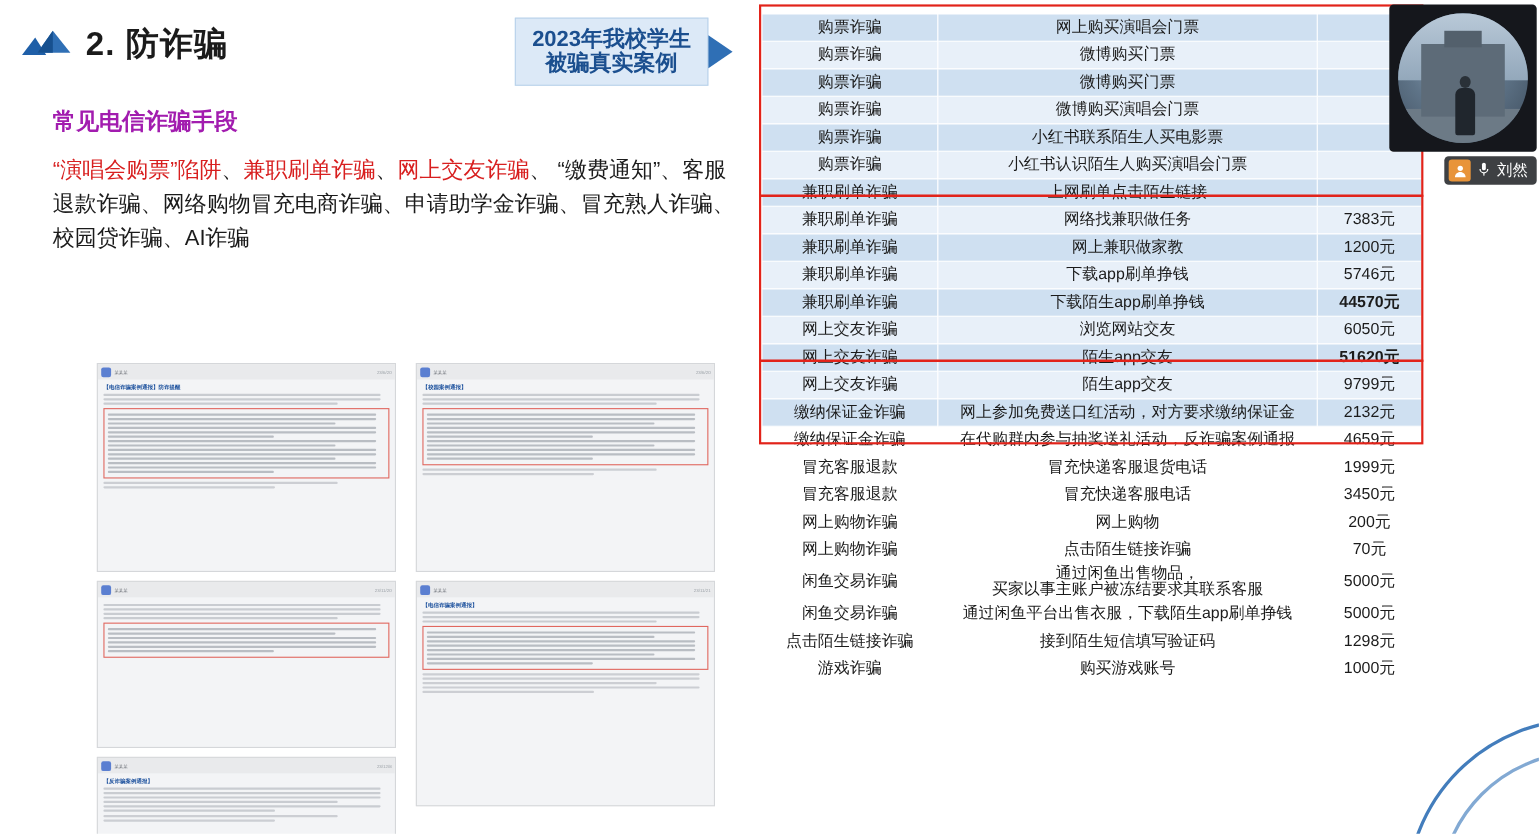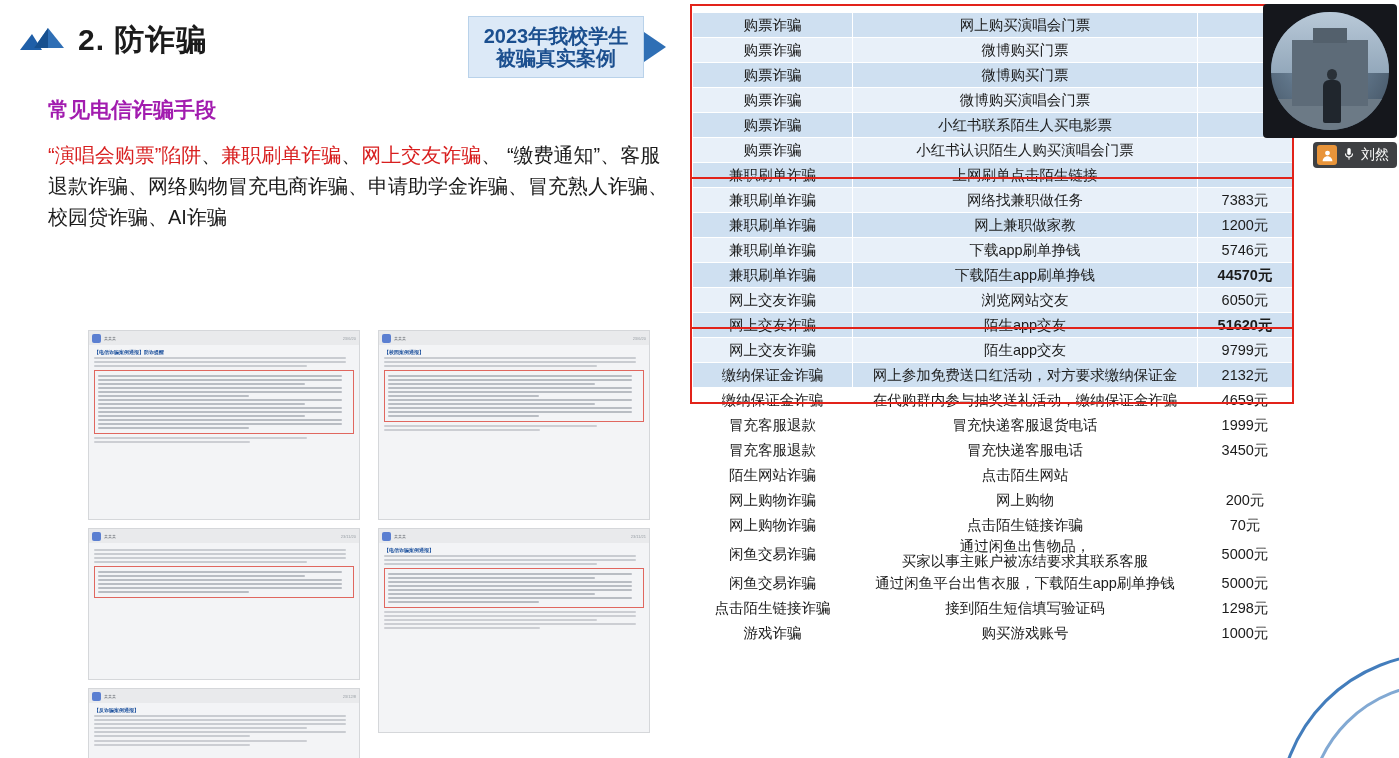--- a/index.html
+++ b/index.html
@@ -376,37 +376,32 @@
           <td class="c2">陌生app交友</td>
           <td class="c3">9799元</td>
         </tr>
         <tr class="band-a">
           <td class="c1">缴纳保证金诈骗</td>
           <td class="c2">网上参加免费送口红活动，对方要求缴纳保证金</td>
           <td class="c3">2132元</td>
         </tr>
         <tr class="band-c">
           <td class="c1">缴纳保证金诈骗</td>
-          <td class="c2">在代购群内参与抽奖送礼活动，缴纳保证金诈骗</td>
+          <td class="c2">在代购群内参与抽奖送礼活动，反诈骗案例通报</td>
           <td class="c3">4659元</td>
         </tr>
         <tr class="band-c">
           <td class="c1">冒充客服退款</td>
           <td class="c2">冒充快递客服退货电话</td>
           <td class="c3">1999元</td>
         </tr>
         <tr class="band-c">
           <td class="c1">冒充客服退款</td>
           <td class="c2">冒充快递客服电话</td>
           <td class="c3">3450元</td>
-        </tr>
-        <tr class="band-c">
-          <td class="c1">陌生网站诈骗</td>
-          <td class="c2">点击陌生网站</td>
-          <td class="c3"></td>
         </tr>
         <tr class="band-c">
           <td class="c1">网上购物诈骗</td>
           <td class="c2">网上购物</td>
           <td class="c3">200元</td>
         </tr>
         <tr class="band-c">
           <td class="c1">网上购物诈骗</td>
           <td class="c2">点击陌生链接诈骗</td>
           <td class="c3">70元</td>

